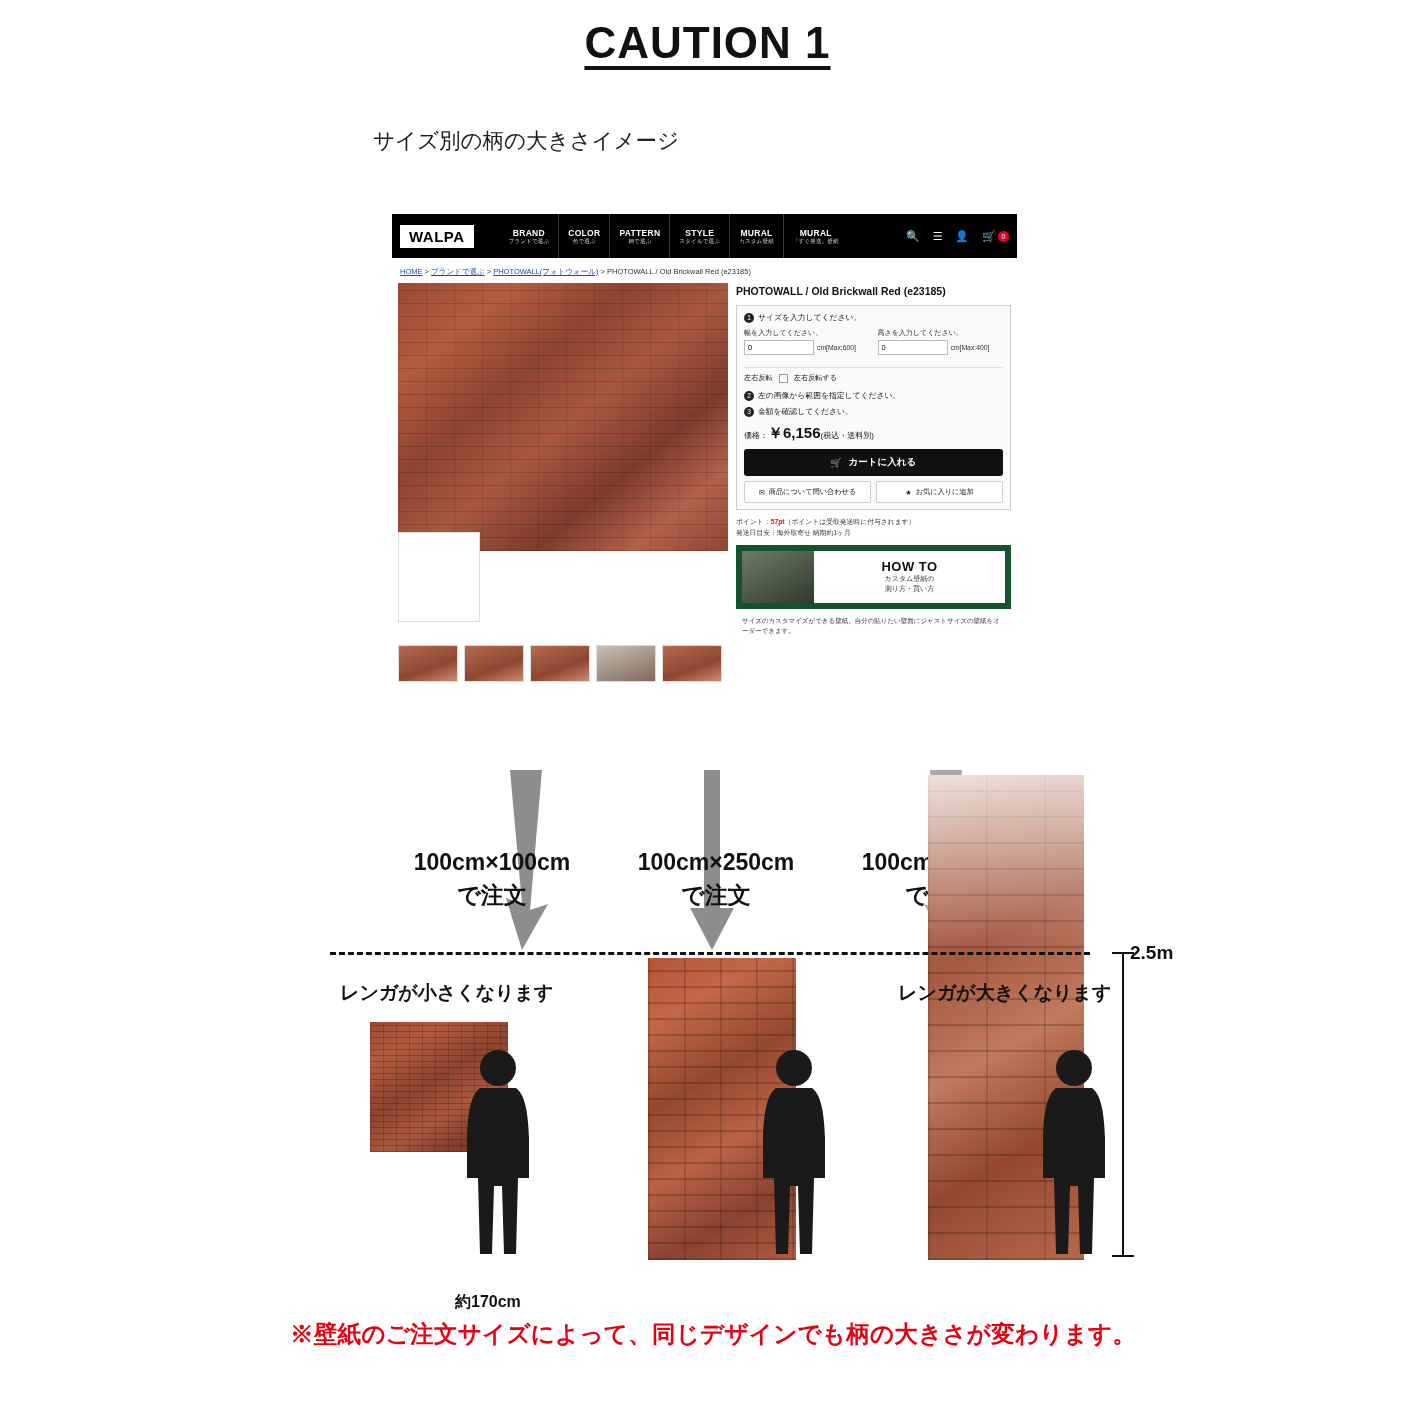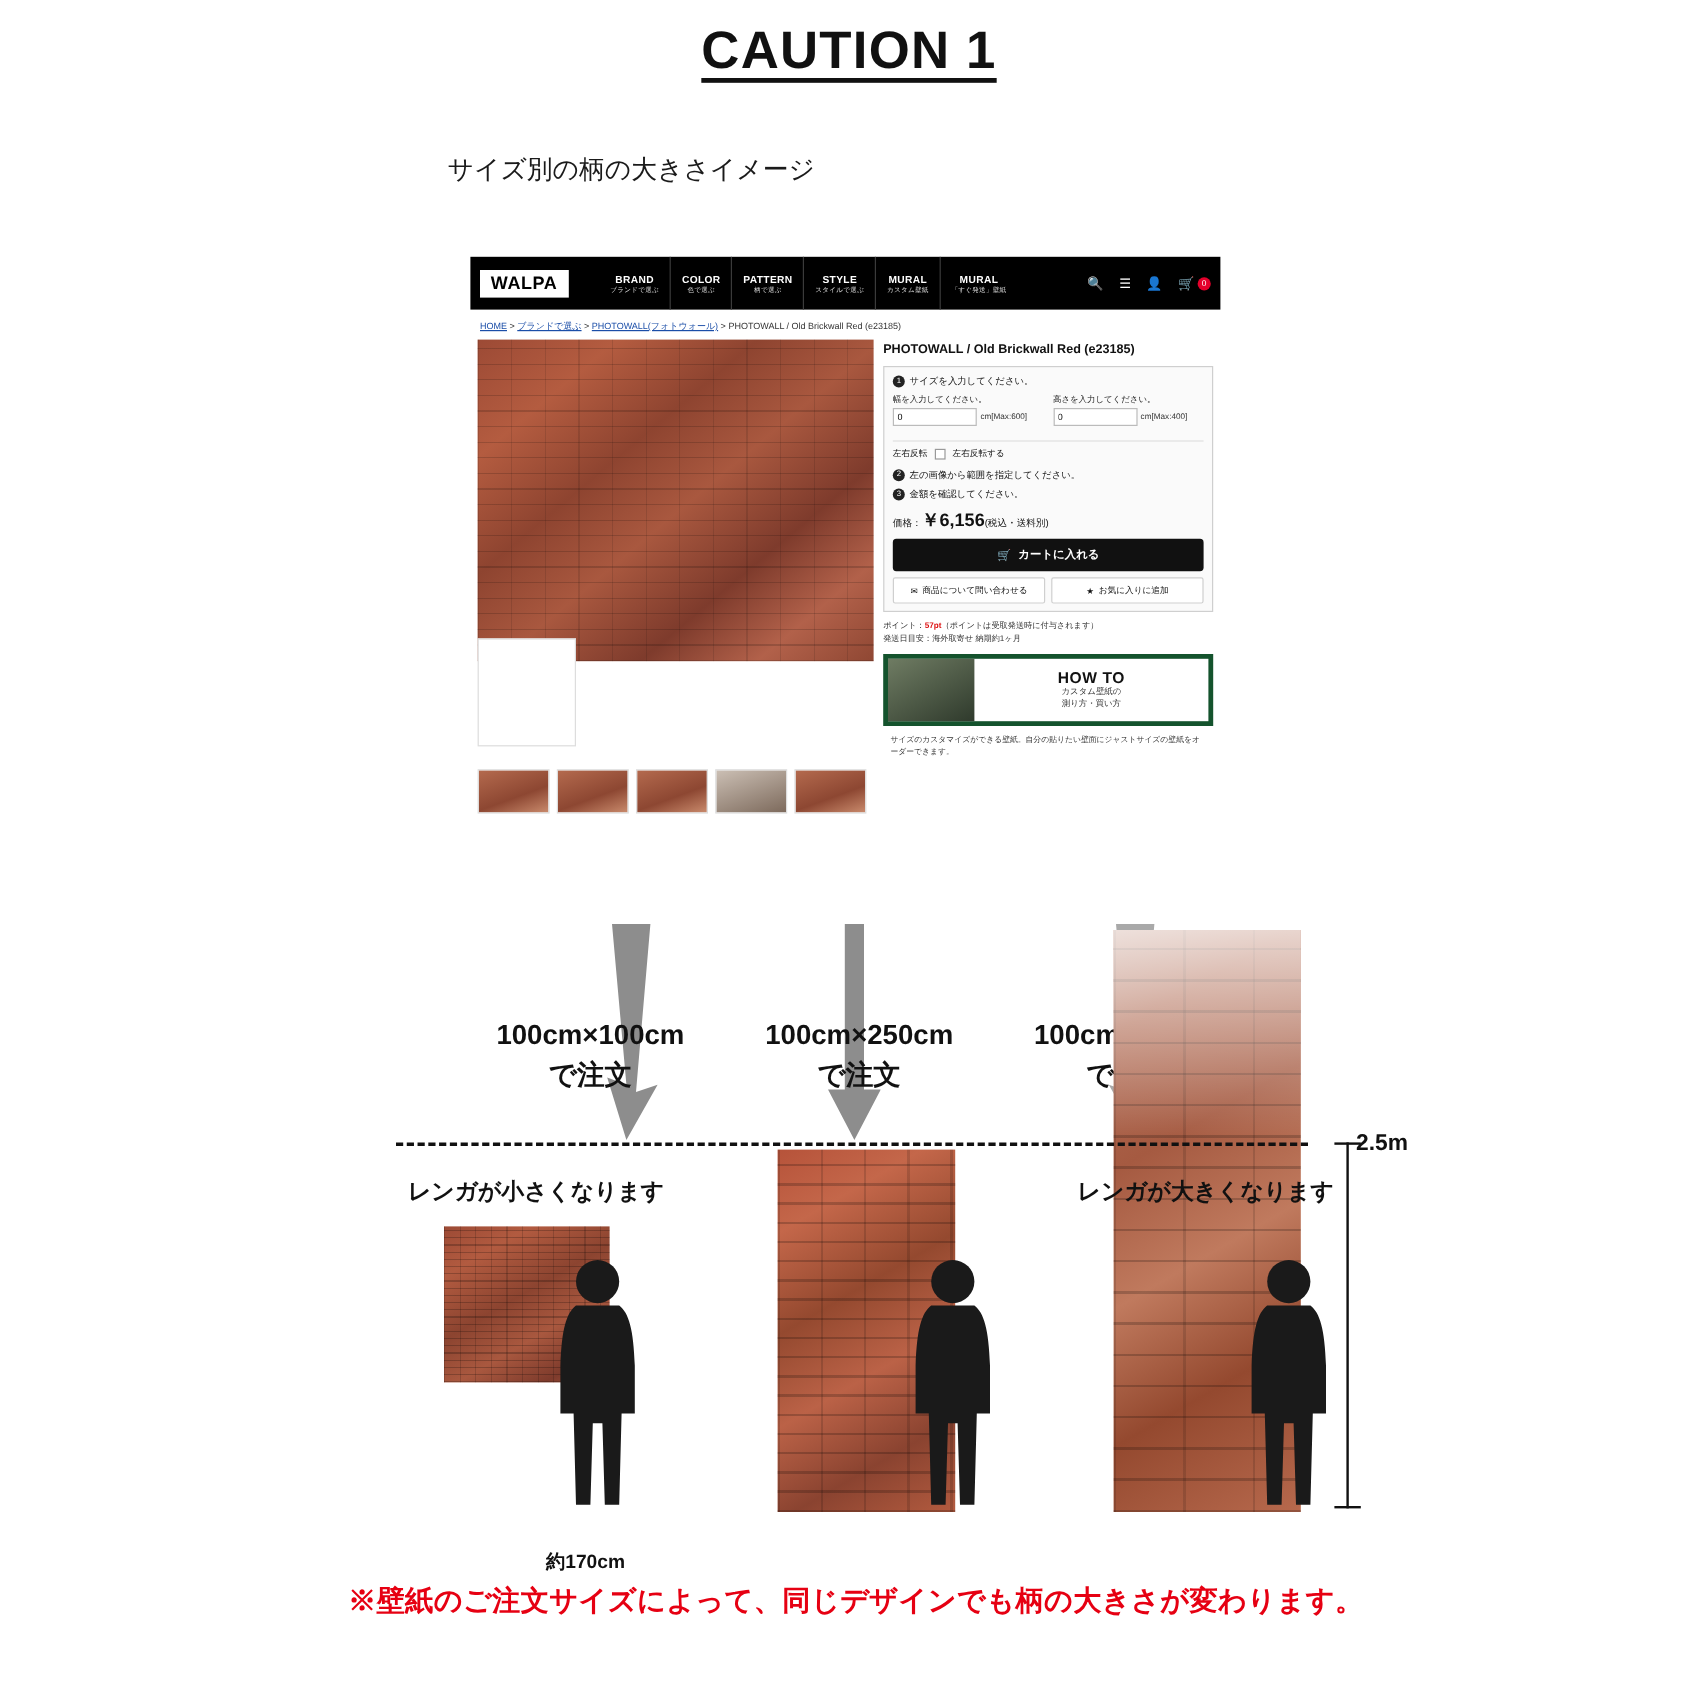--- a/index.html
+++ b/index.html
@@ -113,21 +113,21 @@
     width:58px;height:35px;border:1px solid #ddd;
     background:linear-gradient(160deg,#b46a4e,#8d4732 60%,#c98a6c);
     position:relative;
   }
   .thumb.room{background:linear-gradient(160deg,#cbbfb4,#7d6a5c);}
   .docsheet{
     position:absolute;left:6px;top:318px;width:80px;height:88px;
     border:1px solid #ddd;background:#fff;
   }
   .howto{
-    border:4px solid #14532d;display:flex;align-items:center;height:52px;margin-top:6px;background:#fff;
+    border:6px solid #14532d;display:flex;align-items:center;height:52px;margin-top:6px;background:#fff;
   }
   .howto .pic{width:72px;height:100%;background:linear-gradient(150deg,#6f7c63,#2f3a2c);}
   .howto .tx{flex:1;text-align:center;}
   .howto .tx .big{font-size:13px;font-weight:bold;letter-spacing:.5px;}
   .howto .tx .sm{font-size:7px;color:#333;line-height:1.5;}
   .howto .pic.doc2{background:#fff;border-right:1px solid #eee;}
   .footnote{font-size:6.5px;color:#333;line-height:1.6;padding:7px 6px 0;}
 
   
   .arrow{position:absolute;}

